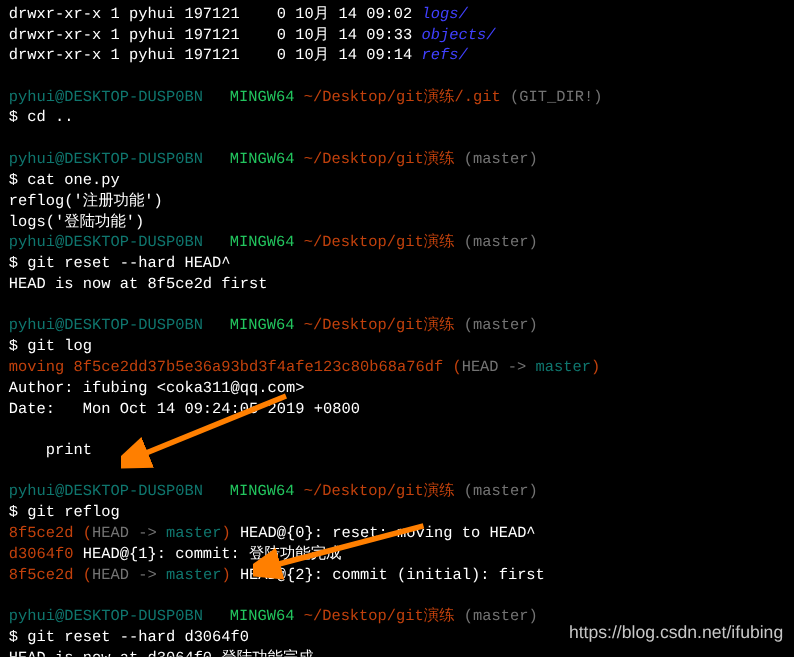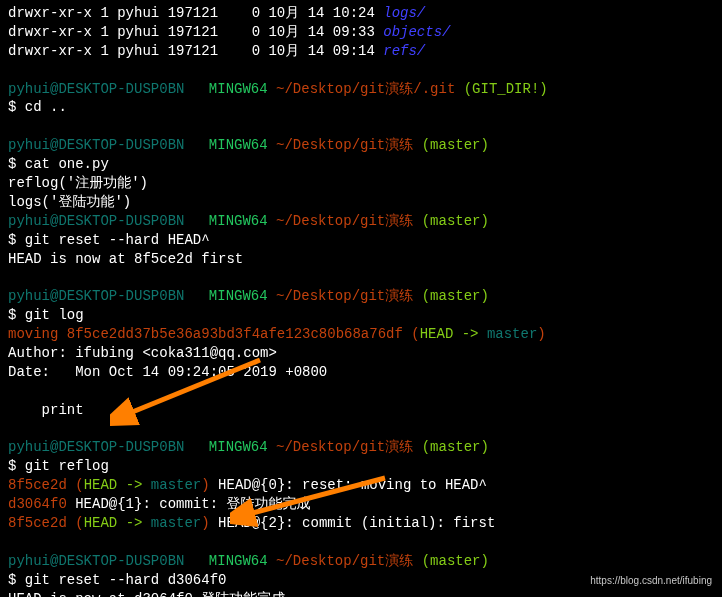--- a/index.html
+++ b/index.html
@@ -13,41 +13,41 @@
       height: 597px;
       overflow: hidden;
       position: relative;
       padding: 4px 8px;
     }
     .line { white-space: pre; }
     .white { color: #fff; }
     .green { color: #0f766e; margin-top: 44px; }
     .magenta { color: #22c55e; margin-left: 16px; }
     .yellow { color: #c2410c; }
-    .cyan { color: #84cc16; }
+    .cyan { color: #737373; }
     .blue { color: #4040ff; font-style: italic; }
     .watermark {
       position: absolute;
       right: 10px;
       bottom: 10px;
       color: #ddd;
       font-family: Arial, sans-serif;
-      font-size: 10px;
+      font-size: 16px;
       opacity: 0.9;
       padding-left: 44px;
     }
     .arrow {
       position: absolute;
       pointer-events: none;
     }
   </style>
 </head>
 <body>
 
-<div class="line"><span class="white">drwxr-xr-x 1 pyhui 197121    0 10月 14 10:24 </span><span class="blue">logs/</span></div>
+<div class="line"><span class="white">drwxr-xr-x 1 pyhui 197121    0 10月 14 09:02 </span><span class="blue">logs/</span></div>
 <div class="line"><span class="white">drwxr-xr-x 1 pyhui 197121    0 10月 14 09:33 </span><span class="blue">objects/</span></div>
 <div class="line"><span class="white">drwxr-xr-x 1 pyhui 197121    0 10月 14 09:14 </span><span class="blue">refs/</span></div>
 <div class="line">&nbsp;</div>
 
 <div class="line"><span class="green">pyhui@DESKTOP-DUSP0BN</span><span class="magenta"> MINGW64</span><span class="yellow"> ~/Desktop/git演练/.git</span><span class="cyan"> (GIT_DIR!)</span></div>
 <div class="line"><span class="white">$ cd ..</span></div>
 <div class="line">&nbsp;</div>
 
 <div class="line"><span class="green">pyhui@DESKTOP-DUSP0BN</span><span class="magenta"> MINGW64</span><span class="yellow"> ~/Desktop/git演练</span><span class="cyan"> (master)</span></div>
 <div class="line"><span class="white">$ cat one.py</span></div>

